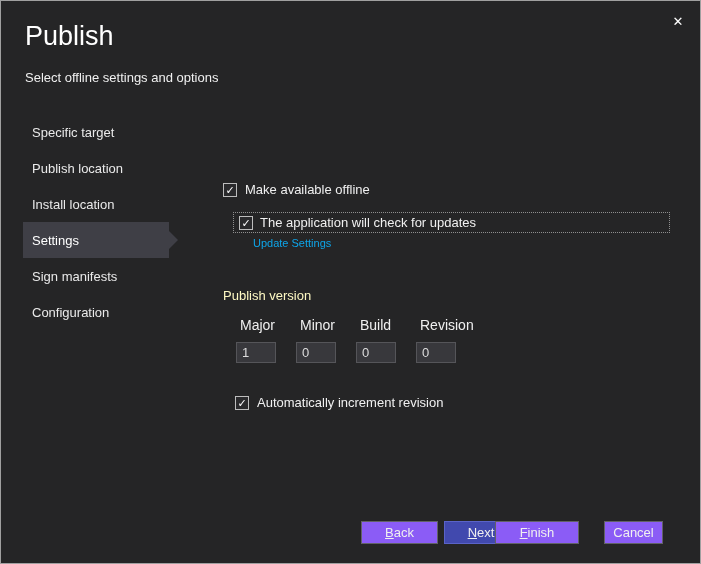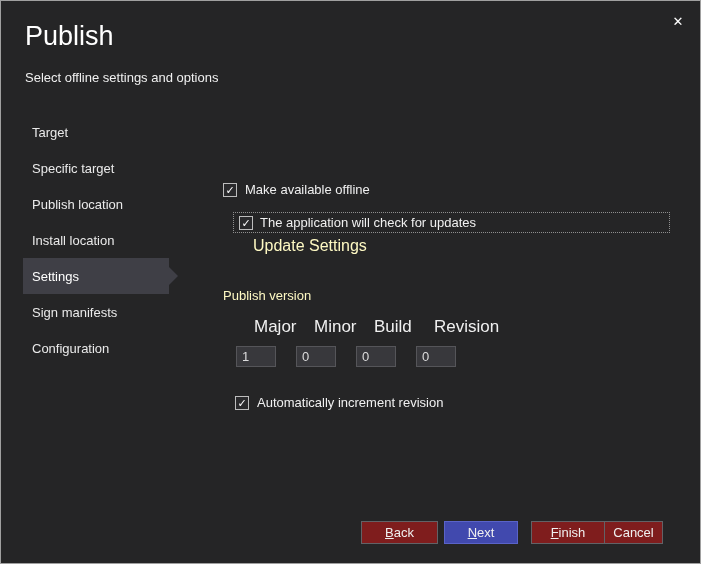--- a/index.html
+++ b/index.html
@@ -64,66 +64,65 @@
     border: 1px solid #bdbdbd; background: #2a2a2c;
     display: inline-flex; align-items: center; justify-content: center;
     font-size: 11px; line-height: 12px; color: #ffffff; cursor: pointer;
   }
   .row-offline { left: 222px; top: 181px; }
   .row-updates {
     left: 232px; top: 211px; width: 437px; height: 21px;
     border: 1px dotted #8f8f8f; padding: 0 5px; gap: 7px;
   }
   .link {
-    position: absolute; color: #fef9c3; font-size: 16px; cursor: pointer;
+    position: absolute; color: #0ea5e9; font-size: 11px; cursor: pointer;
   }
   .link-update { left: 252px; top: 236px; }
   .section-label {
     position: absolute; font-size: 13px; color: #fef9c3;
   }
   .lbl-version { left: 222px; top: 287px; }
   
   .version-grid {
     position: absolute; left: 235px; top: 316px;
     display: flex;
   }
   .vfield { width: 60px; display: flex; flex-direction: column; }
-  .vfield .vlabel { font-size: 17px; color: #f0f0f0; margin: 0 0 9px 18px; }
+  .vfield .vlabel { font-size: 14px; color: #f0f0f0; margin: 0 0 9px 4px; }
   .ver-input {
     width: 40px; height: 21px;
     background: #38383c; border: 1px solid #555559;
     color: #dcdcdc; font-size: 13px; padding: 1px 5px;
     font-family: inherit;
   }
   .row-increment { left: 234px; top: 394px; }
   
   .btn {
     position: absolute; top: 520px; height: 23px;
-    background: #7f1d1d; border: 1px solid #626266;
+    background: #8b5cf6; border: 1px solid #626266;
     color: #f0f0f0; font-size: 13px; font-family: inherit;
     text-align: center; padding: 0; cursor: pointer;
   }
   .btn .mn { text-decoration: underline; }
   .btn-back   { left: 360px; width: 77px; }
   .btn-next   { left: 443px; width: 74px; background: #4149ae; border-color: #5a63c8; }
-  .btn-finish { left: 530px; width: 74px; }
+  .btn-finish { left: 494px; width: 84px; }
   .btn-cancel { left: 603px; width: 59px; }
 </style>
 </head>
 <body>
 
 <div class="dialog">
 
   <div class="close-btn">✕</div>
 
   <div class="title">Publish</div>
   <div class="subtitle">Select offline settings and options</div>
 
   <div class="sidebar">
-    <div class="sidebar-item">Target</div>
     <div class="sidebar-item">Specific target</div>
     <div class="sidebar-item">Publish location</div>
     <div class="sidebar-item">Install location</div>
     <div class="sidebar-item selected">Settings</div>
     <div class="sidebar-item">Sign manifests</div>
     <div class="sidebar-item">Configuration</div>
   </div>
 
 
   <div class="chk-row row-offline">

